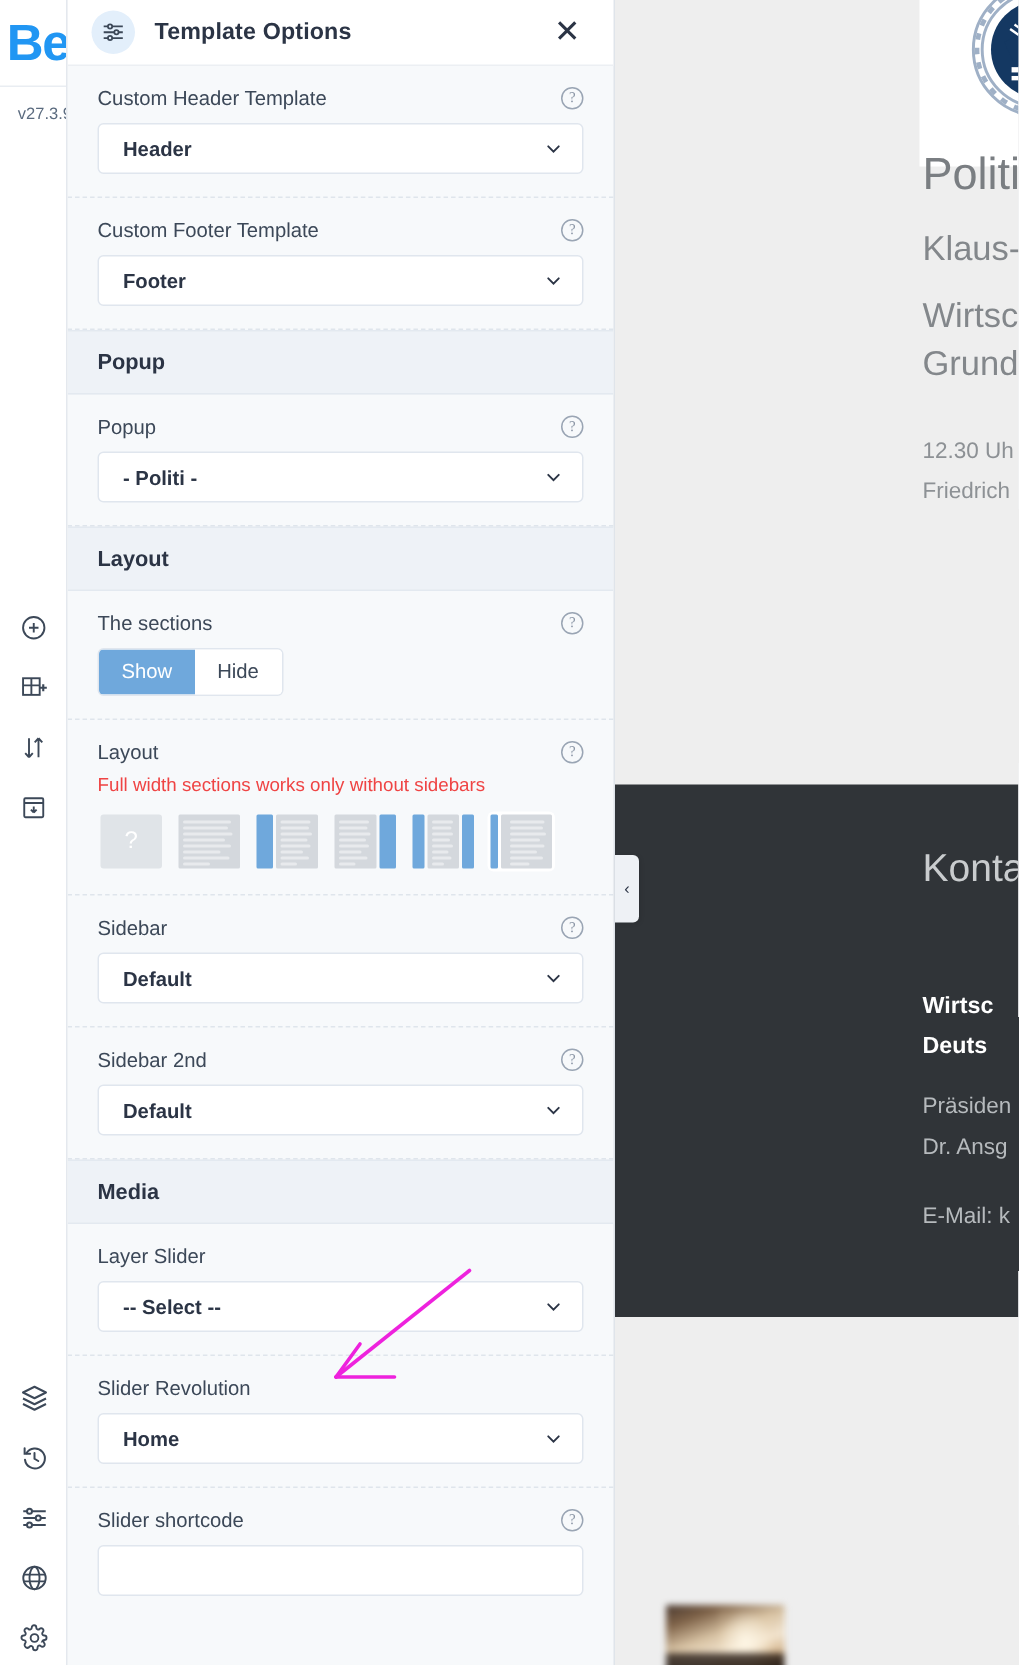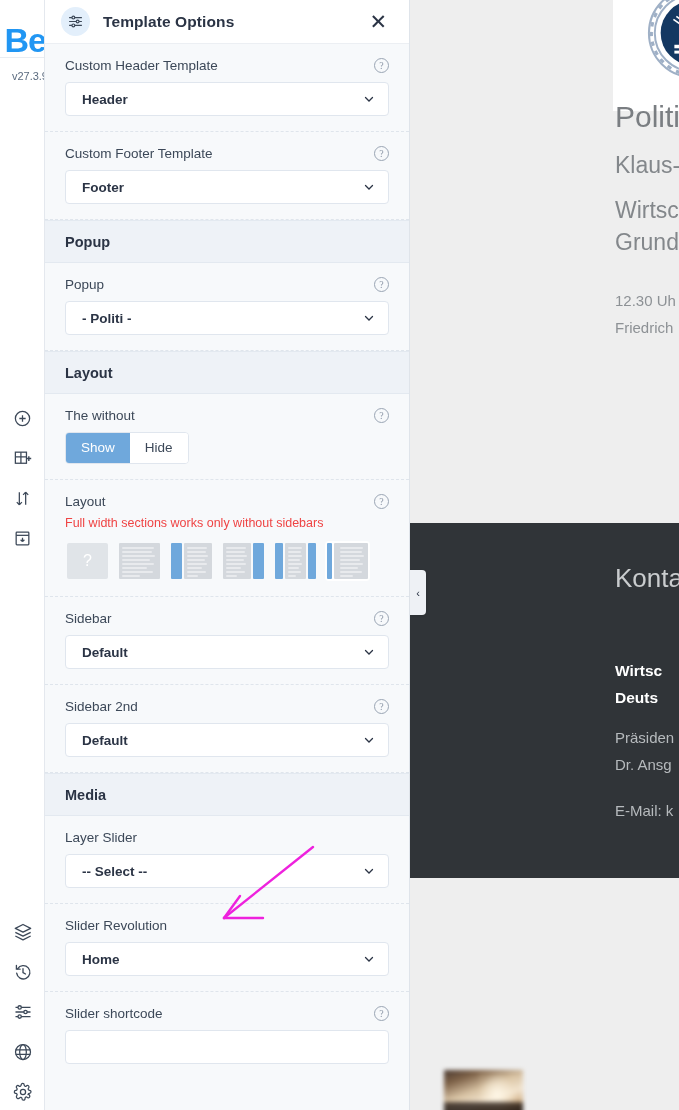--- a/index.html
+++ b/index.html
@@ -13,21 +13,21 @@
   
   #rail {
     position: absolute; left: 0; top: 0;
     width: 45px; height: 1110px;
     background: #ffffff;
     border-right: 1px solid #e4e8ee;
     z-index: 6;
   }
   #rail-logo {
     height: 57px;
-    display: flex; align-items: flex-end; justify-content: flex-end;
+    display: flex; align-items: center; justify-content: flex-end;
     padding-right: 0px;
     overflow: hidden;
   }
   #rail-logo .be {
     font-size: 34px; font-weight: bold; color: #2196f3;
     letter-spacing: -1px;
     margin-right: -2px;
     line-height: 1;
   }
   #rail-version {
@@ -386,21 +386,21 @@
             <path d="M6 9.5l6 6 6-6"></path>
           </svg>
       </span>
     </div>
   </div>
 
   <div class="sec-head">Layout</div>
 
   <div class="field">
     <div class="field-label-row">
-      <span class="field-label">The without</span>
+      <span class="field-label">The sections</span>
       <span class="help">?</span>
     </div>
     <div class="toggle">
       <div class="opt active">Show</div>
       <div class="opt">Hide</div>
     </div>
   </div>
 
   <div class="field">
     <div class="field-label-row">

